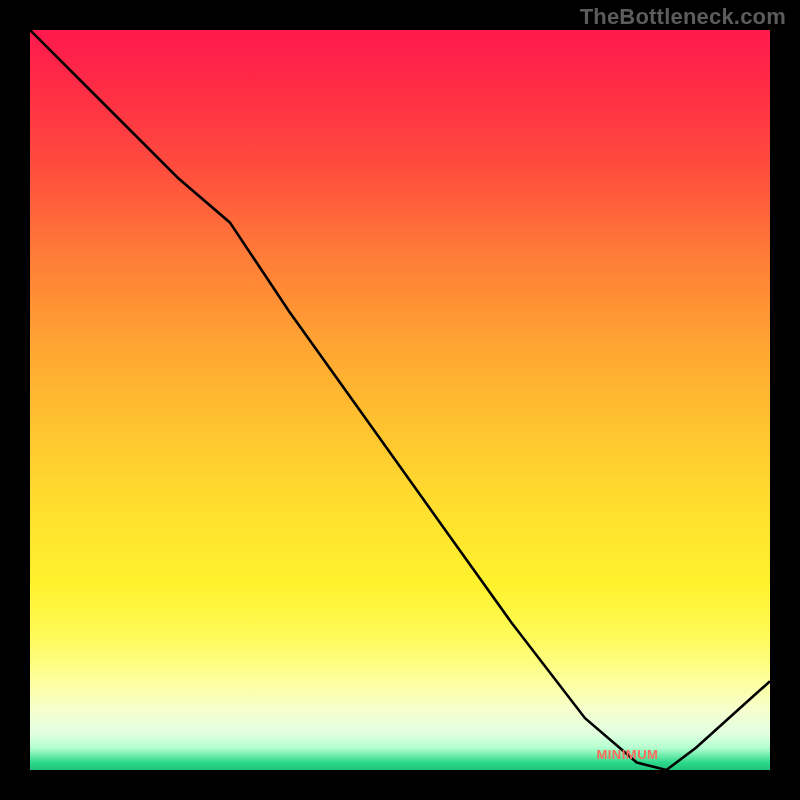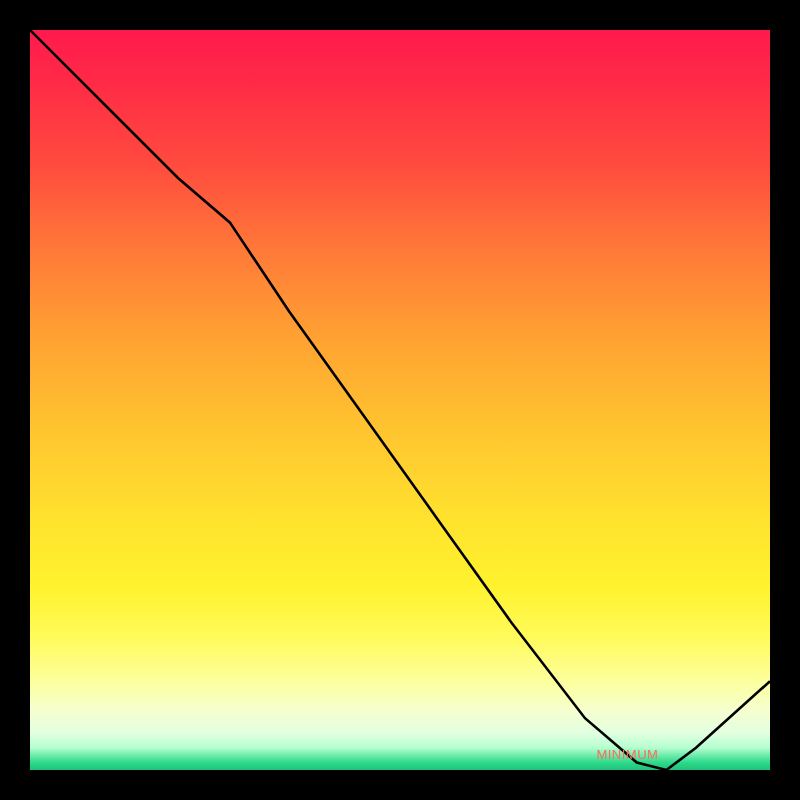--- a/index.html
+++ b/index.html
@@ -62,31 +62,32 @@
     inset: 0;
     width: 100%;
     height: 100%;
     z-index: 2;
   }
   .minimum-label {
     position: absolute;
     bottom: 8px;
     color: #ff6a5a;
     font-size: 13px;
-    font-weight: 400;
+    font-weight: 700;
     letter-spacing: 0.5px;
     z-index: 3;
     white-space: nowrap;
   }
 </style>
 </head>
 <body>
 
 <div class="frame">
 
+  <div class="watermark">TheBottleneck.com</div>
 
   <div class="plot-area">
     <div class="gradient-fill"></div>
 
     <svg class="curve-svg" viewBox="0 0 740 740" preserveAspectRatio="none">
       <path fill="none" stroke="#000" stroke-width="2.6" d="M0.0 0.0 L74.0 74.0 L148.0 148.0 L199.8 192.4 L259.0 281.2 L333.0 384.8 L407.0 488.4 L481.0 592.0 L555.0 688.2 L606.8 732.6 L636.4 740.0 L666.0 717.8 L740.0 651.2"></path>
     </svg>
 
     <div class="minimum-label" style="left: 566.4px;">MINIMUM</div>
   </div>

